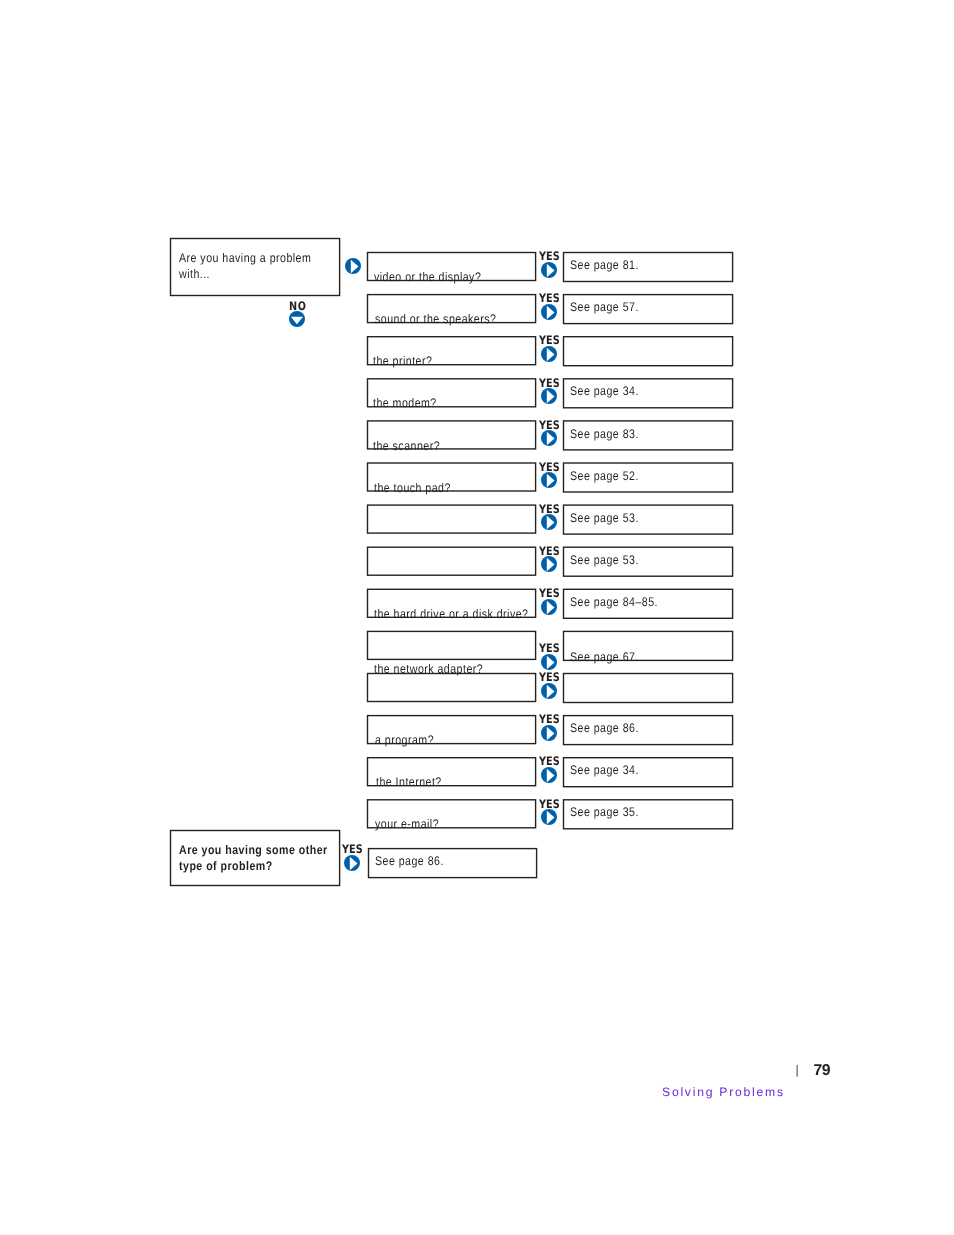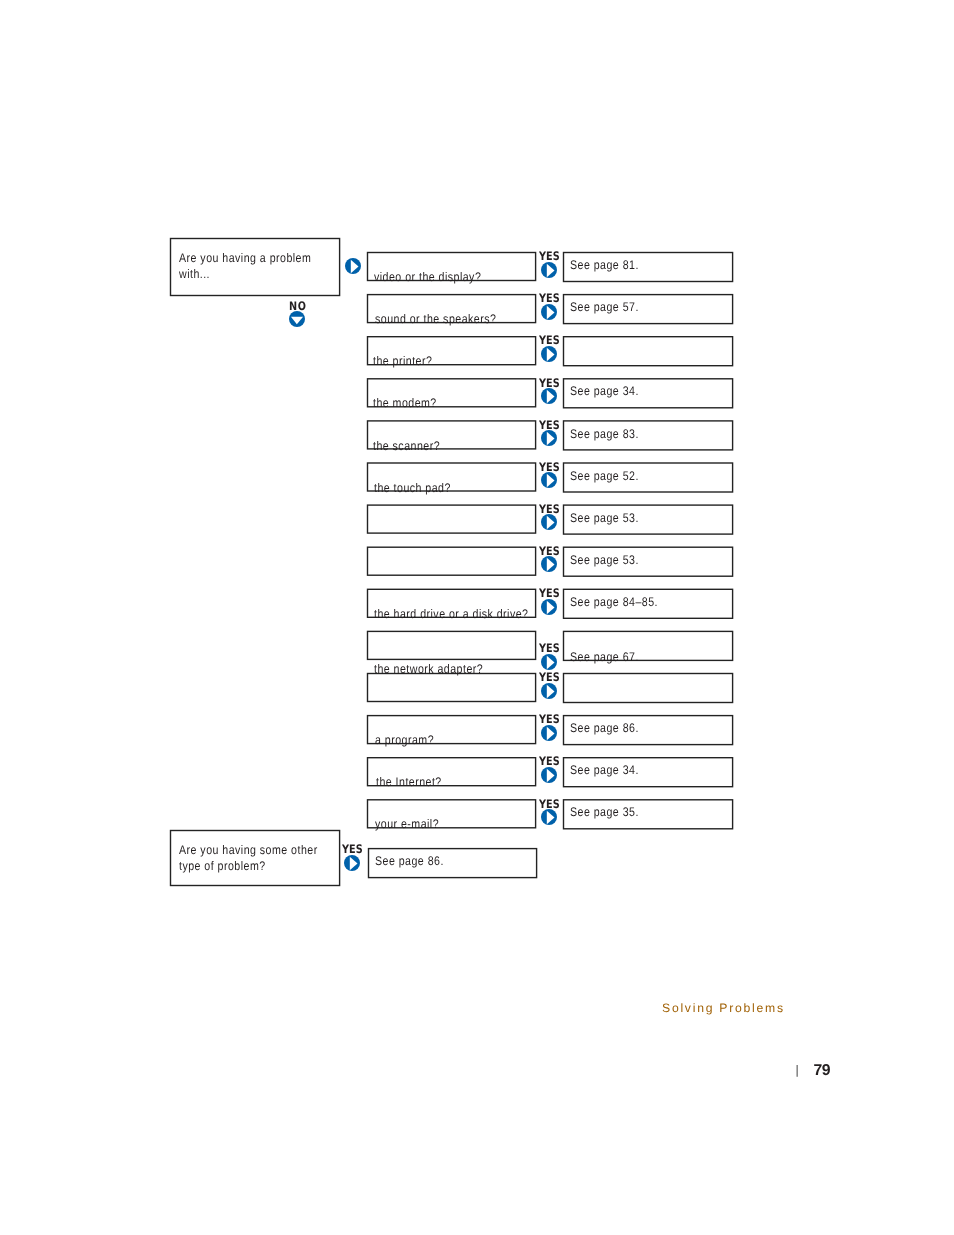--- a/index.html
+++ b/index.html
@@ -14,21 +14,21 @@
   .page{position:absolute; left:0; top:0; width:954px; height:1235px; overflow:hidden;
         will-change:transform; transform:translateZ(0);}
 
   
   .box{position:absolute; box-sizing:border-box; background:transparent;}
   .outline-layer{position:absolute; left:0; top:0; width:954px; height:1235px;
                  pointer-events:none; overflow:visible;}
   .outline-layer rect{fill:#ffffff; stroke:#232323; stroke-width:1.4;}
 
   .start-box{left:170px; top:238px; width:170px; height:57.5px;}
-  .other-box{left:170px; top:830px; width:200px; height:56px;}
+  .other-box{left:170px; top:830px; width:200px; height:56px;font-weight:bold;}
 
   .bodytext{
     font-size:12.5px; letter-spacing:0.55px; color:#231f20;
     transform:scaleX(0.85); transform-origin:left top; white-space:nowrap;
   }
 
   .start-text, .other-text{
     position:absolute; left:9.4px; top:13.2px; line-height:15.4px;
   }
 
@@ -54,21 +54,21 @@
   .no-group{position:absolute; left:245px; top:300px; width:22px; height:30px;margin-left:44px;}
   .no-label{position:absolute; left:0.2px; top:1.0px; font-size:11.8px; font-weight:bold;
             font-family:"DejaVu Sans", sans-serif;
             letter-spacing:0.8px; color:#231f20; line-height:11.8px;
             transform:scaleX(0.82); transform-origin:left top;}
   .no-arrow{position:absolute; left:0px; top:11px; width:16px; height:16px;}
 
   
   .footer{position:absolute; left:0; top:0; width:954px; height:30px;}
   .footer span{position:absolute; white-space:nowrap; font-family:"Liberation Sans", sans-serif;}
-  .footer .chap{left:662px; top:1001px; font-size:12.2px; letter-spacing:1.75px; color:#a16207;}
+  .footer .chap{left:662px; top:1085px; font-size:12.2px; letter-spacing:1.75px; color:#6d28d9;}
   .footer .sep{left:795.6px; top:1062.6px; font-size:12.6px; color:#4a4a4a;}
   .footer .pg{left:813.5px; top:1061.6px; font-size:15.8px; letter-spacing:-0.6px; font-weight:bold; color:#231f20;}
 </style>
 </head>
 <body>
 
 <div class="page">
   <div id="flow" class="flow">
       <svg class="outline-layer" width="954" height="1235">
         <rect x="170.5" y="238.5" width="169.1" height="57"></rect>

